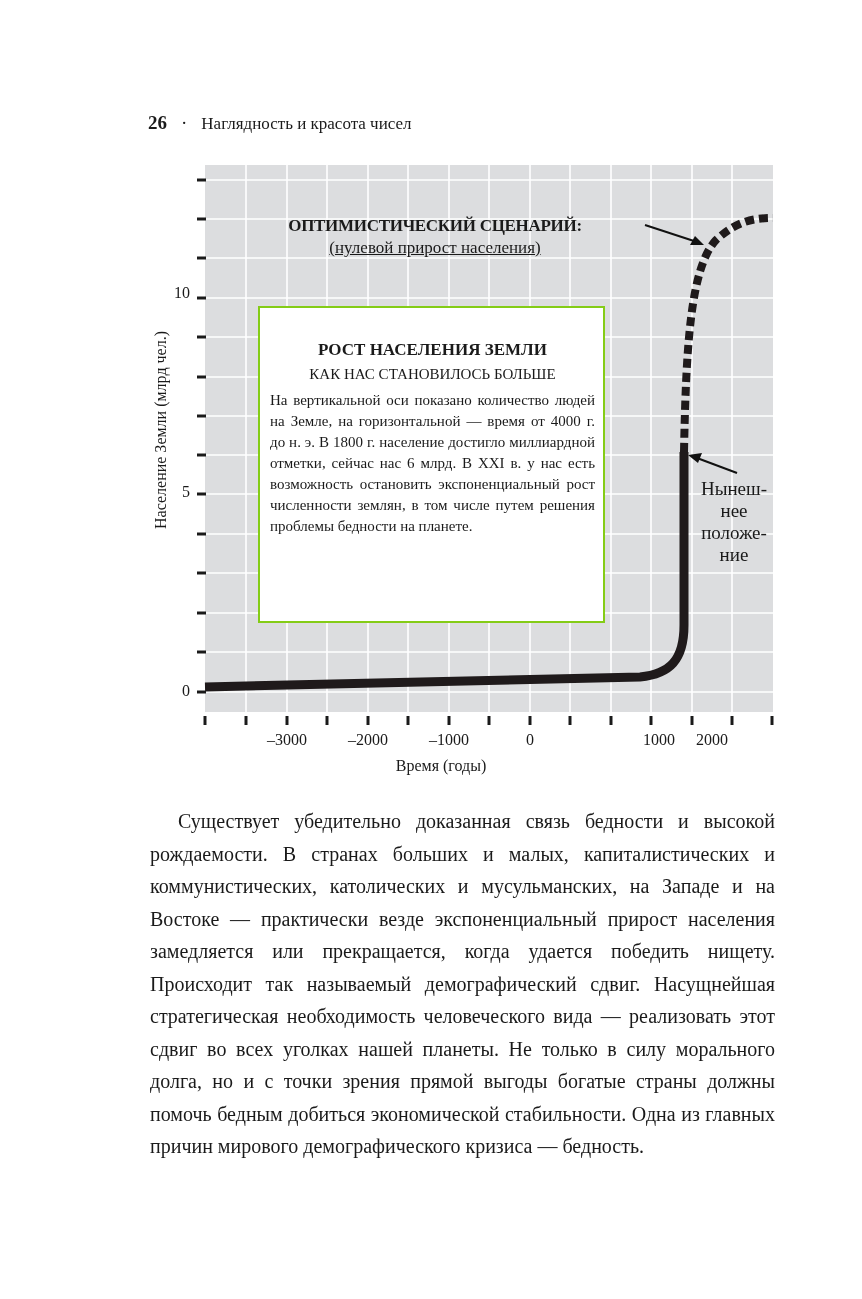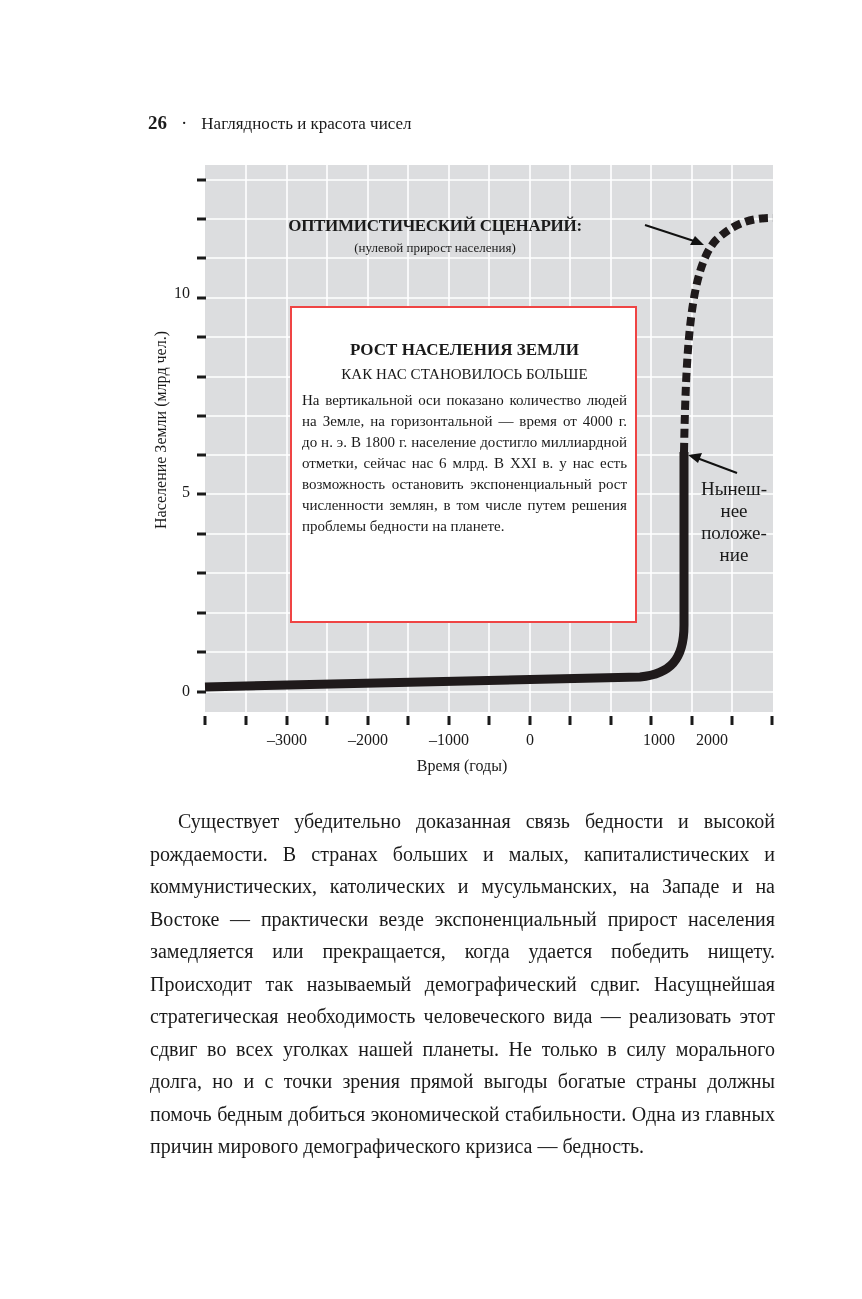--- a/index.html
+++ b/index.html
@@ -7,26 +7,26 @@
          font-family: "Liberation Serif", "DejaVu Serif", serif; color: #1a1a1a; }
   .running-head { position: absolute; left: 148px; top: 112px; font-size: 19px; }
   .running-head .num { font-weight: bold; }
   .running-head .dot { margin: 0 14px 0 14px; }
   .running-head .title { font-size: 17px; }
   #chart { position: absolute; left: 0; top: 0; }
   .ylabel { position: absolute; left: 161px; top: 430px; transform: translate(-50%, -50%) rotate(-90deg);
             font-size: 16px; white-space: nowrap; }
   .ytick { position: absolute; font-size: 16px; text-align: right; width: 30px; }
   .xtick { position: absolute; font-size: 16px; transform: translateX(-50%); white-space: nowrap; top: 731px; }
-  .xlabel { position: absolute; left: 462px; top: 757px; font-size: 16px; transform: translateX(-50%); white-space: nowrap; }
+  .xlabel { position: absolute; left: 441px; top: 757px; font-size: 16px; transform: translateX(-50%); white-space: nowrap; }
   .scenario { position: absolute; left: 200px; top: 215px; width: 470px; text-align: center; line-height: 22px; }
   .scenario .l1, .scenario .l2 { font-weight: bold; font-size: 17px; letter-spacing: -0.3px; }
-  .scenario .l3 { font-size: 13px; }
+  .scenario .l3 { font-size: 17px; text-decoration: underline; }
   .infobox { position: absolute; left: 258px; top: 306px; width: 347px; height: 317px;
-             background: #fff; border: 2px solid #ef4444; box-sizing: border-box; padding: 32px 8px 0 10px; margin-left: 32px; }
+             background: #fff; border: 2px solid #84cc16; box-sizing: border-box; padding: 32px 8px 0 10px; }
   .infobox .t1 { font-weight: bold; text-align: center; font-size: 17px; margin-bottom: 6px; }
   .infobox .t2 { text-align: center; font-size: 15px; margin-bottom: 7px; }
   .infobox .body { font-size: 15px; line-height: 21px; text-align: justify; }
   .current-label { position: absolute; left: 690px; top: 478px; width: 88px; text-align: center; font-size: 19px; line-height: 22px; }
   .paragraph { position: absolute; left: 150px; top: 805px; width: 625px; font-size: 20px; line-height: 32.5px;
                text-align: justify; text-indent: 28px; }
 </style>
 </head>
 <body>
 

